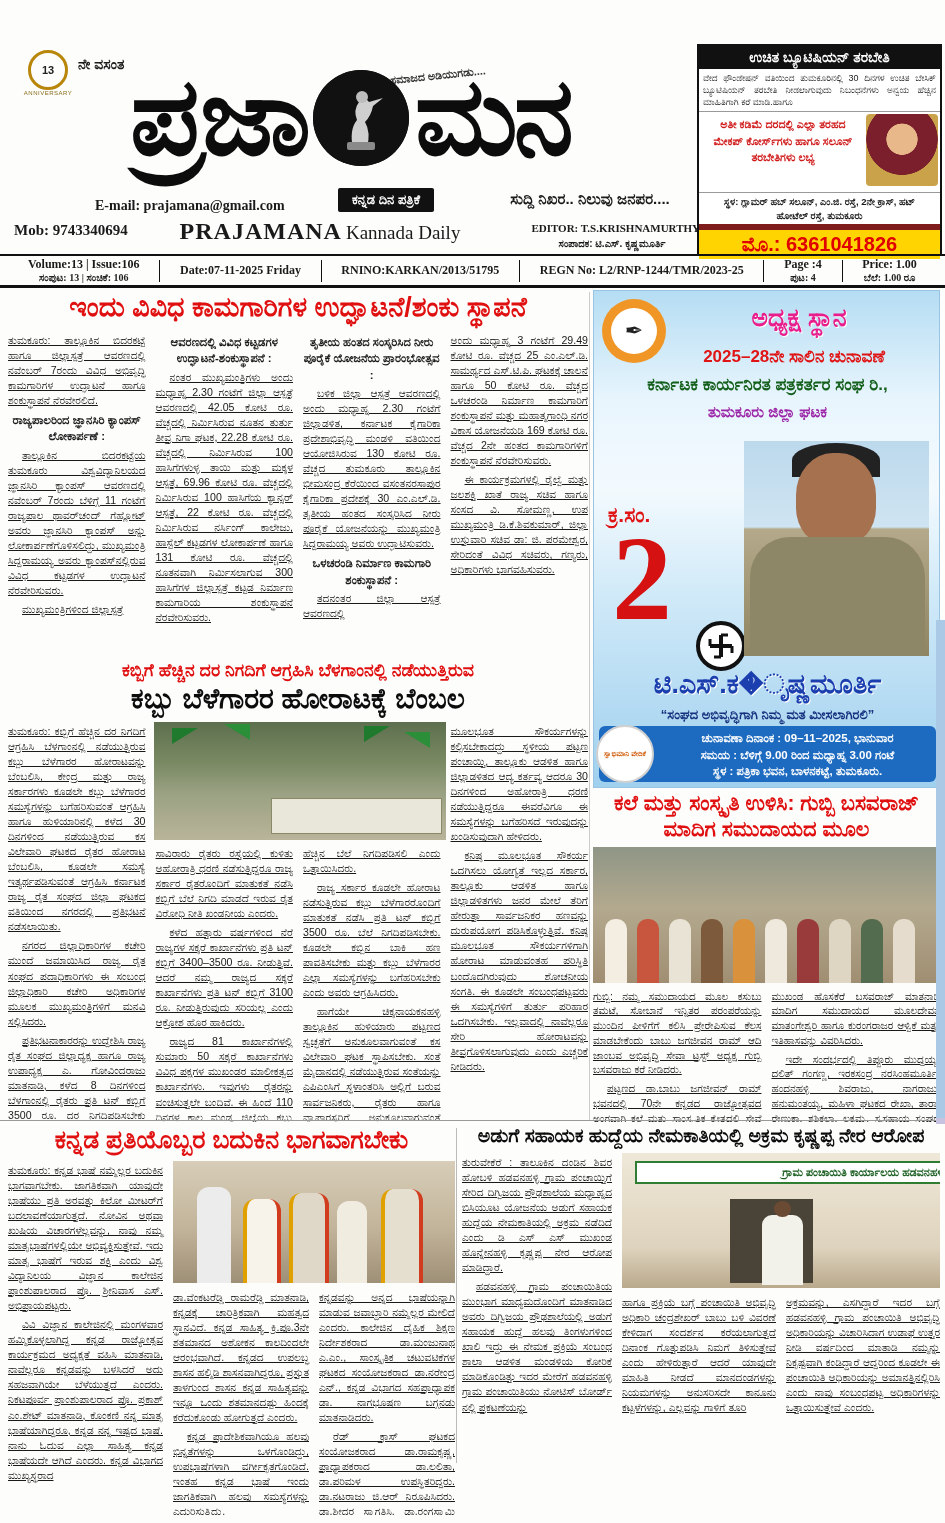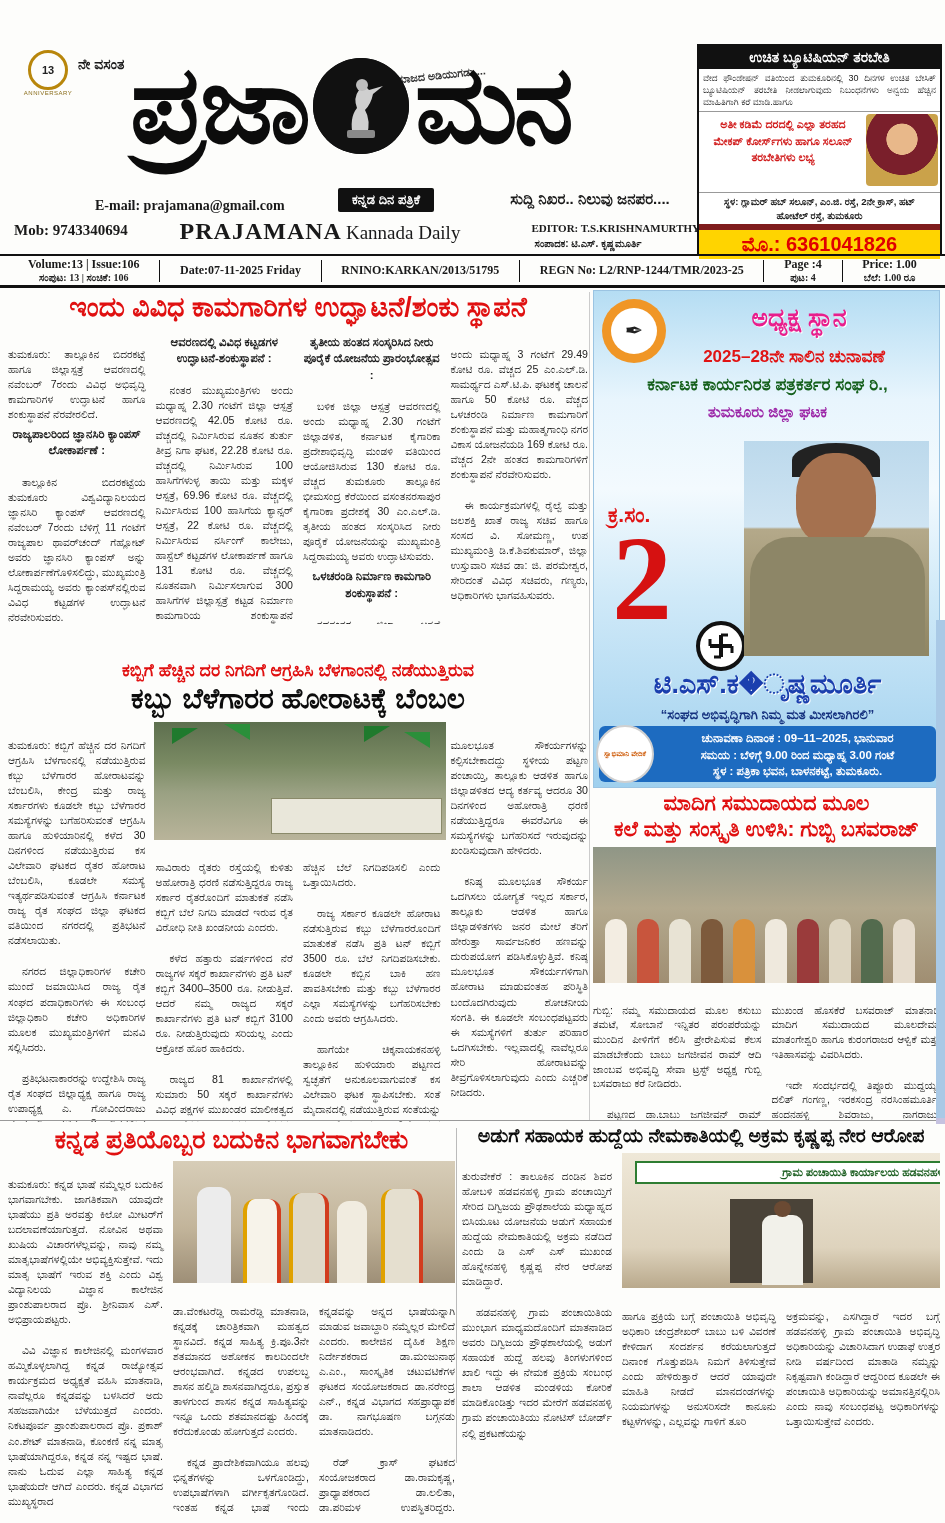--- a/index.html
+++ b/index.html
@@ -9,34 +9,34 @@
     overflow:hidden;
   }
   .abs{position:absolute;}
   
   #masthead{left:0;top:0;width:945px;height:250px;}
   .anniv{left:22px;top:50px;width:52px;text-align:center;}
   .anniv .ring{width:34px;height:34px;margin:0 auto;border:3px solid #b8860b;border-radius:50%;
     display:flex;align-items:center;justify-content:center;font-weight:bold;font-size:11px;color:#222;}
   .anniv .lbl{font-size:6px;color:#8a6d1a;letter-spacing:.5px;}
   .anniv-side{left:78px;top:56px;font-size:14px;font-weight:bold;}
-  .mast-title{left:25px;top:36px;width:650px;height:140px;display:flex;align-items:center;justify-content:center;gap:6px;}
+  .mast-title{left:25px;top:48px;width:650px;height:140px;display:flex;align-items:center;justify-content:center;gap:6px;}
   .mast-word{font-size:108px;font-weight:bold;color:#0c0c0c;line-height:1;letter-spacing:-4px;
     font-family:"Liberation Serif","DejaVu Serif",serif;}
   .statue-wrap{width:96px;height:96px;border-radius:50%;background:#111;position:relative;flex:0 0 auto;}
   .statue-wrap svg{position:absolute;left:0;top:0;}
   .arc-slogan{left:300px;top:70px;width:260px;text-align:center;font-size:11px;font-weight:bold;
     color:#333;transform:rotate(-6deg);}
   .mast-email{left:95px;top:198px;font-size:14px;font-weight:bold;font-family:"Liberation Serif",serif;}
   .daily-badge{left:338px;top:188px;background:#111;color:#fff;border-radius:2px;padding:4px 14px;
     font-size:13px;font-weight:bold;}
   .mast-tagline{left:485px;top:190px;width:210px;font-size:15px;font-weight:bold;text-align:center;}
   .editor-en{left:500px;top:222px;width:200px;font-size:11px;font-weight:bold;text-align:right;
     font-family:"Liberation Serif",serif;}
-  .editor-kn{left:488px;top:238px;width:200px;font-size:10px;font-weight:bold;text-align:center;}
+  .editor-kn{left:512px;top:238px;width:200px;font-size:10px;font-weight:bold;text-align:center;}
   .mast-mob{left:14px;top:222px;font-size:15px;font-weight:bold;font-family:"Liberation Serif",serif;}
   .mast-en{left:170px;top:218px;width:300px;text-align:center;font-family:"Liberation Serif",serif;}
   .mast-en .big{font-size:24px;font-weight:bold;letter-spacing:1px;}
   .mast-en .small{font-size:19px;}
   
   #beauty-ad{left:697px;top:44px;width:241px;height:208px;border:2px solid #111;background:#fff;
     display:flex;flex-direction:column;font-size:9.5px;}
   #beauty-ad .ba-title{background:#111;color:#fff;font-weight:bold;font-size:14px;text-align:center;padding:3px 2px;}
   #beauty-ad .ba-body{padding:3px 4px;text-align:justify;font-size:9px;line-height:1.35;border-bottom:1px solid #999;}
   #beauty-ad .ba-promo{position:relative;min-height:74px;padding:4px 78px 2px 5px;color:#d01818;font-weight:bold;
@@ -52,21 +52,21 @@
     font-family:"Liberation Serif",serif;}
   .ib-item{text-align:center;font-weight:bold;font-size:12px;line-height:1.15;}
   .ib-item .sub{font-size:10px;font-weight:bold;color:#222;}
   .ib-sep{width:1px;height:22px;background:#111;}
   
   .kicker{color:#e01010;font-weight:bold;text-align:center;margin-top:32px;}
   .headline-red{color:#e01010;font-weight:bold;text-align:center;}
   .headline-black{color:#0c0c0c;font-weight:bold;text-align:center;}
   .cols{display:flex;gap:10px;}
   .col{flex:1 1 0;font-size:10.6px;line-height:1.42;text-align:justify;}
-  .col p{margin:16px 0 4px 0;text-indent:14px;}
+  .col p{margin:2px 0 4px 0;text-indent:14px;text-decoration:underline;}
   .col p.noind{text-indent:0;}
   .subhead{font-weight:bold;text-align:center;font-size:11.5px;margin:3px 0;}
   
   #lead{left:8px;top:292px;width:580px;height:332px;overflow:hidden;}
   #lead .headline-red{font-size:27px;margin-bottom:8px;}
   
   #eln{left:593px;top:290px;width:347px;height:498px;border:1px solid #9bc4e2;box-sizing:border-box;
     background:linear-gradient(180deg,#b5ddf3 0%,#e8f5fd 22%,#f3fafe 40%,#cfe9f8 62%,#9fd0ee 100%);overflow:hidden;}
   #eln .logo{position:absolute;left:8px;top:8px;width:64px;height:64px;border-radius:50%;
     background:#f09626;display:flex;align-items:center;justify-content:center;}
@@ -307,22 +307,22 @@
       </div>
       <div class="col">
         <p class="noind">ಮೂಲಭೂತ ಸೌಕರ್ಯಗಳನ್ನು ಕಲ್ಪಿಸಬೇಕಾದದ್ದು ಸ್ಥಳೀಯ ಪಟ್ಟಣ ಪಂಚಾಯ್ತಿ, ತಾಲ್ಲೂಕು ಆಡಳಿತ ಹಾಗೂ ಜಿಲ್ಲಾಡಳಿತದ ಆದ್ಯ ಕರ್ತವ್ಯ ಆದರೂ 30 ದಿನಗಳಿಂದ ಅಹೋರಾತ್ರಿ ಧರಣಿ ನಡೆಯುತ್ತಿದ್ದರೂ ಈವರೆವಿಗೂ ಈ ಸಮಸ್ಯೆಗಳನ್ನು ಬಗೆಹರಿಸದೆ ಇರುವುದನ್ನು ಖಂಡಿಸುವುದಾಗಿ ಹೇಳಿದರು.</p>
         <p>ಕನಿಷ್ಠ ಮೂಲಭೂತ ಸೌಕರ್ಯ ಒದಗಿಸಲು ಯೋಗ್ಯತೆ ಇಲ್ಲದ ಸರ್ಕಾರ, ತಾಲ್ಲೂಕು ಆಡಳಿತ ಹಾಗೂ ಜಿಲ್ಲಾಡಳಿತಗಳು ಜನರ ಮೇಲೆ ತೆರಿಗೆ ಹೇರುತ್ತಾ ಸಾರ್ವಜನಿಕರ ಹಣವನ್ನು ದುರುಪಯೋಗ ಪಡಿಸಿಕೊಳ್ಳುತ್ತಿವೆ. ಕನಿಷ್ಠ ಮೂಲಭೂತ ಸೌಕರ್ಯಗಳಿಗಾಗಿ ಹೋರಾಟ ಮಾಡುವಂತಹ ಪರಿಸ್ಥಿತಿ ಬಂದೊದಗಿರುವುದು ಶೋಚನೀಯ ಸಂಗತಿ. ಈ ಕೂಡಲೇ ಸಂಬಂಧಪಟ್ಟವರು ಈ ಸಮಸ್ಯೆಗಳಿಗೆ ತುರ್ತು ಪರಿಹಾರ ಒದಗಿಸಬೇಕು. ಇಲ್ಲವಾದಲ್ಲಿ ನಾವೆಲ್ಲರೂ ಸೇರಿ ಹೋರಾಟವನ್ನು ತೀವ್ರಗೊಳಿಸಲಾಗುವುದು ಎಂದು ಎಚ್ಚರಿಕೆ ನೀಡಿದರು.</p>
       </div>
     </div>
   </div>
 </div>
 
 <div id="madiga" class="abs">
+  <div class="headline-red">ಕಲೆ ಮತ್ತು ಸಂಸ್ಕೃತಿ ಉಳಿಸಿ: ಗುಬ್ಬಿ ಬಸವರಾಜ್</div>
   <div class="headline-red">ಮಾದಿಗ ಸಮುದಾಯದ ಮೂಲ</div>
-  <div class="headline-red">ಕಲೆ ಮತ್ತು ಸಂಸ್ಕೃತಿ ಉಳಿಸಿ: ಗುಬ್ಬಿ ಬಸವರಾಜ್</div>
   <div class="photo">
     <span class="fig" style="left:12px;background:#f3ede2;"></span>
     <span class="fig" style="left:44px;background:#c8553d;"></span>
     <span class="fig" style="left:76px;background:#e8e3d4;"></span>
     <span class="fig" style="left:108px;background:#7d5a3c;"></span>
     <span class="fig" style="left:140px;background:#d9913c;"></span>
     <span class="fig" style="left:172px;background:#efe9dd;"></span>
     <span class="fig" style="left:204px;background:#9a3b3b;"></span>
     <span class="fig" style="left:236px;background:#ded6c2;"></span>
     <span class="fig" style="left:268px;background:#536b4e;"></span>

